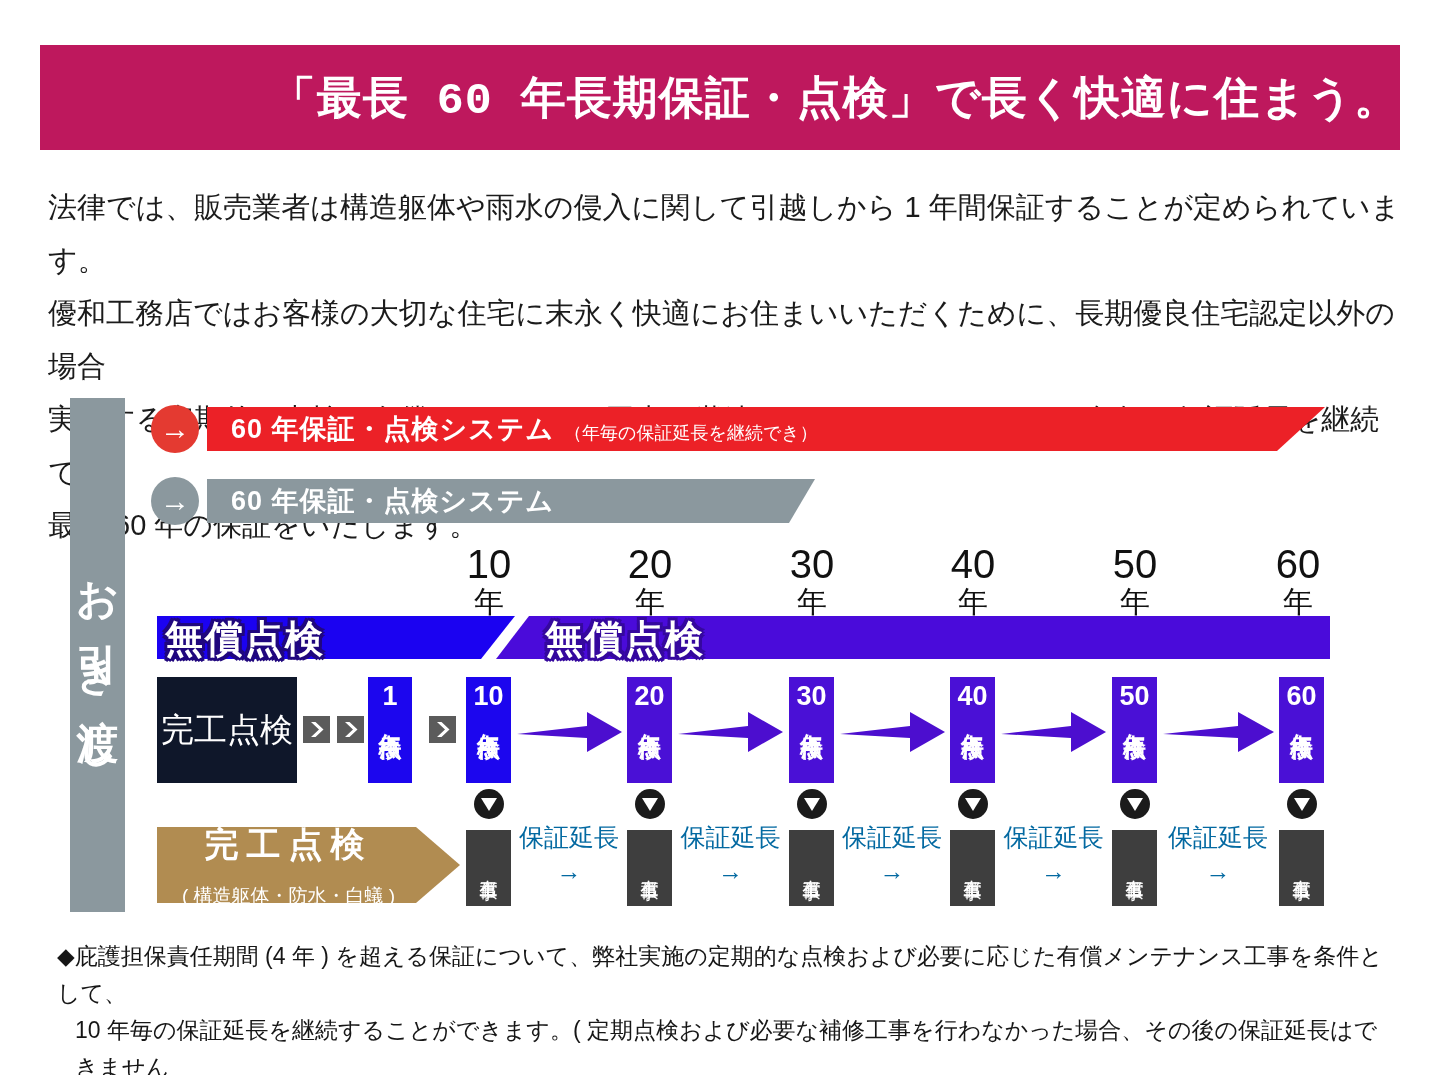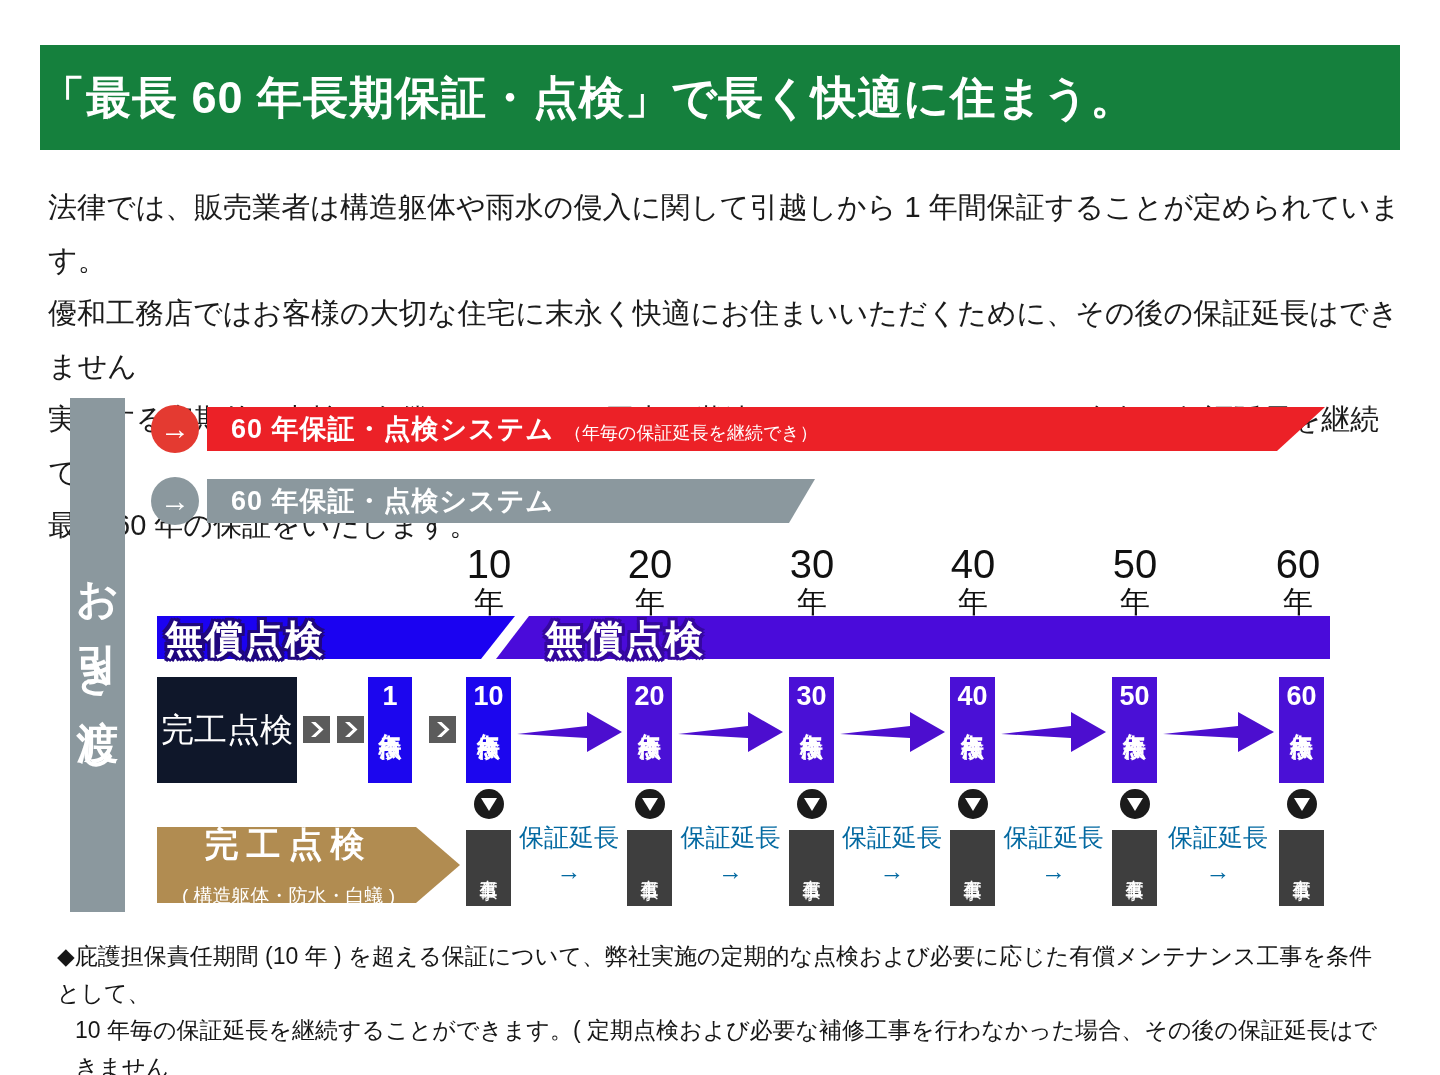--- a/index.html
+++ b/index.html
@@ -1,22 +1,22 @@
 <!DOCTYPE html>
 <html><head>
 <meta charset="utf-8">
 <style>
   html,body{margin:0;padding:0;background:#fff;}
   .page{position:relative;width:1440px;height:1075px;background:#ffffff;overflow:hidden;
         font-family:"Liberation Sans","DejaVu Sans",sans-serif;}
   .abs{position:absolute;}
 
   
-  .title-banner{left:40px;top:45px;width:1360px;height:105px;background:#15803d;
-    display:flex;align-items:center;justify-content:flex-start;}
+  .title-banner{left:40px;top:45px;width:1360px;height:105px;background:#be185d;
+    display:flex;align-items:center;justify-content:flex-end;font-family:Liberation Mono, monospace;}
   .title-text{color:#fff;font-size:45px;font-weight:bold;letter-spacing:1px;}
 
   
   .intro{left:48px;top:181px;width:1360px;font-size:29px;line-height:53px;color:#1b1b1b;}
 
   
   .handover-bar{left:70px;top:398px;width:55px;height:514px;background:#8B989E;
     display:flex;align-items:center;justify-content:center;}
   .handover-text{writing-mode:vertical-rl;text-orientation:upright;color:#fff;
     font-size:42px;letter-spacing:13px;font-weight:600;}
@@ -90,21 +90,21 @@
 <body>
 
 <div class="page">
 
   <div class="abs title-banner">
     <div class="title-text">「最長 60 年長期保証・点検」で長く快適に住まう。</div>
   </div>
 
   <div class="abs intro">
     <div>法律では、販売業者は構造躯体や雨水の侵入に関して引越しから 1 年間保証することが定められています。</div>
-    <div>優和工務店ではお客様の大切な住宅に末永く快適にお住まいいただくために、その後の保証延長はできません</div>
+    <div>優和工務店ではお客様の大切な住宅に末永く快適にお住まいいただくために、長期優良住宅認定以外の場合</div>
     <div>実施する定期的な点検と有償メンテナンス工事を継続していただくことで、10 年毎の保証延長を継続でき</div>
     <div>最長 60 年の保証をいたします。</div>
   </div>
 
   <div class="abs handover-bar">
     <div class="handover-text">お引き渡し</div>
   </div>
 
   <div class="abs circle-icon circle-red">
     <span>→</span>
@@ -261,18 +261,18 @@
       <div class="paid-txt">有償工事</div>
     </div>
 
   <div class="abs ext-label" style="left:511px;width:116px">保証延長 →</div>
   <div class="abs ext-label" style="left:672px;width:117px">保証延長 →</div>
   <div class="abs ext-label" style="left:834px;width:116px">保証延長 →</div>
   <div class="abs ext-label" style="left:995px;width:117px">保証延長 →</div>
   <div class="abs ext-label" style="left:1157px;width:122px">保証延長 →</div>
 
   <div class="abs footer">
-    <div>◆庇護担保責任期間 (10 年 ) を超える保証について、弊社実施の定期的な点検および必要に応じた有償メンテナンス工事を条件として、</div>
+    <div>◆庇護担保責任期間 (4 年 ) を超える保証について、弊社実施の定期的な点検および必要に応じた有償メンテナンス工事を条件として、</div>
     <div class="indent">10 年毎の保証延長を継続することができます。( 定期点検および必要な補修工事を行わなかった場合、その後の保証延長はできません</div>
 
   </div>
 
 </div>
 
 </body></html>

